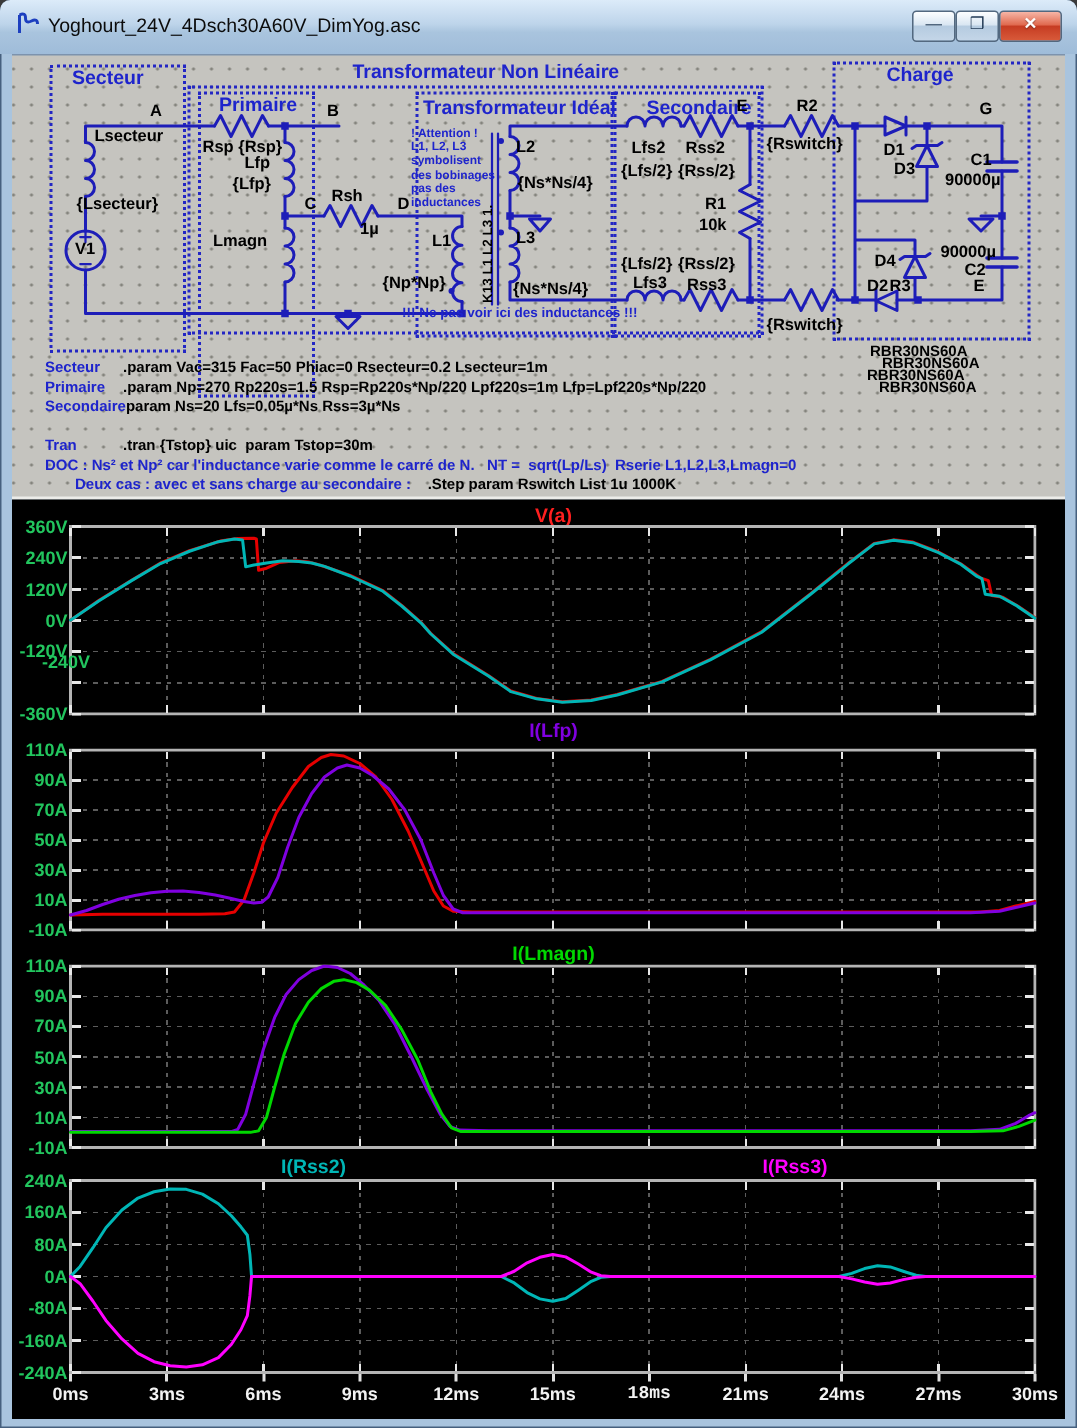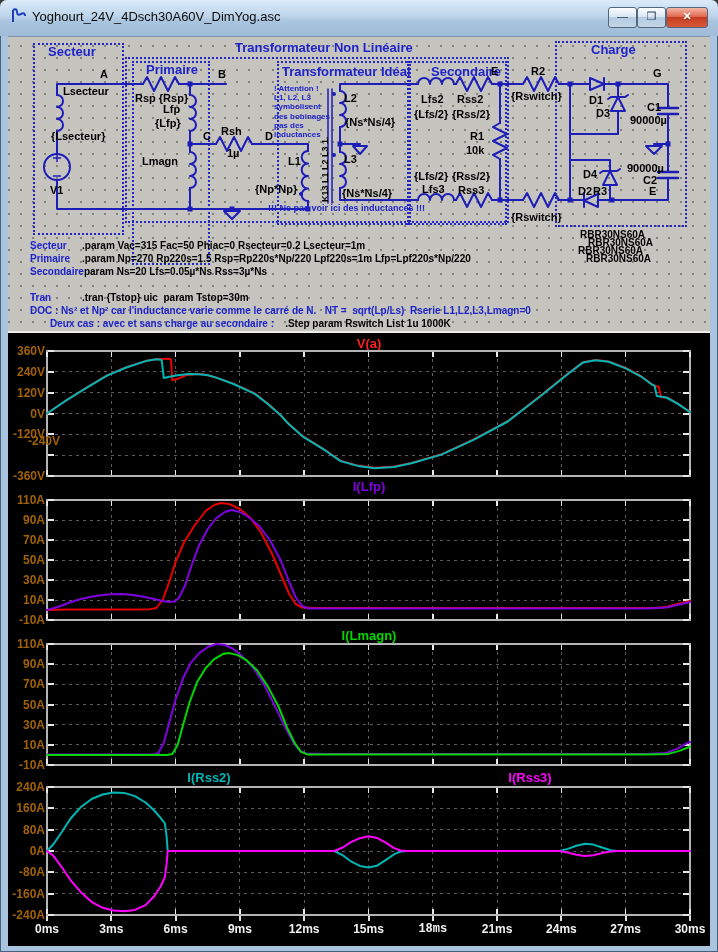--- a/index.html
+++ b/index.html
@@ -28,21 +28,21 @@
   .sl.noteb{color:#1e24cc;font-size:9px;}
   .sl.k{font-size:9px;transform:rotate(-90deg);transform-origin:0 0;}
   .sl.part{font-size:10px;}
   .dir{position:absolute;left:22px;font-size:10px;font-weight:bold;white-space:pre;}
   .dir .b,.dir .b52{color:#1e24cc;}
   .dir .b52{display:inline-block;min-width:52px;}
   .dir .kk{color:#000;}
   
   #plots{position:absolute;left:8px;top:333px;width:702px;height:613px;background:#000;overflow:hidden;}
   .ptitle{position:absolute;transform:translateX(-50%);font-weight:bold;font-size:13px;white-space:pre;}
-  .ylab{position:absolute;left:0;width:37px;text-align:right;color:#a16207;font-weight:bold;font-size:12px;}
+  .ylab{position:absolute;left:0;width:37px;text-align:right;color:#22c55e;font-weight:bold;font-size:12px;}
   .xlab{position:absolute;transform:translateX(-50%);top:589px;color:#f2f2f2;font-weight:bold;font-size:12px;}
   .xtick{position:absolute;top:583px;width:2px;height:5px;background:#e0e0e0;}
   svg.plot{position:absolute;}
 </style>
 </head>
 <body>
 
 <div id="win">
 
   <div id="titlebar">
@@ -142,27 +142,27 @@
         <div class="sl sec" style="left: 583px; top: 6px;">Charge</div>
         <div class="sl lbl" style="left: 92px; top: 31px;">A</div>
         <div class="sl lbl" style="left: 210px; top: 31px;">B</div>
         <div class="sl lbl" style="left: 195px; top: 93px;">C</div>
         <div class="sl lbl" style="left: 257px; top: 93px;">D</div>
         <div class="sl lbl" style="left: 483px; top: 28px;">E</div>
         <div class="sl lbl" style="left: 645px; top: 30px;">G</div>
         <div class="sl lbl" style="left: 641px; top: 148px;">E</div>
         <div class="sl lbl" style="left: 55px; top: 48px;">Lsecteur</div>
         <div class="sl lbl" style="left: 43px; top: 93px;">{Lsecteur}</div>
-        <div class="sl lbl" style="left: 42px; top: 123px; margin-top: 24px;">V1</div>
+        <div class="sl lbl" style="left: 42px; top: 123px;">V1</div>
         <div class="sl lbl" style="left: 127px; top: 55px;">Rsp {Rsp}</div>
         <div class="sl lbl" style="left: 155px; top: 66px;">Lfp</div>
         <div class="sl lbl" style="left: 147px; top: 80px;">{Lfp}</div>
         <div class="sl lbl" style="left: 134px; top: 118px;">Lmagn</div>
         <div class="sl lbl" style="left: 213px; top: 88px;">Rsh</div>
-        <div class="sl lbl" style="left: 219px; top: 110px;">1µ</div>
+        <div class="sl lbl" style="left: 232px; top: 110px;">1µ</div>
         <div class="sl lbl" style="left: 280px; top: 118px;">L1</div>
         <div class="sl lbl" style="left: 247px; top: 146px;">{Np*Np}</div>
         <div class="sl lbl" style="left: 336px; top: 55px;">L2</div>
         <div class="sl lbl" style="left: 337px; top: 79px;">{Ns*Ns/4}</div>
         <div class="sl lbl" style="left: 336px; top: 116px;">L3</div>
         <div class="sl lbl" style="left: 334px; top: 150px;">{Ns*Ns/4}</div>
         <div class="sl lbl" style="left: 413px; top: 56px;">Lfs2</div>
         <div class="sl lbl" style="left: 406px; top: 71px;">{Lfs/2}</div>
         <div class="sl lbl" style="left: 449px; top: 56px;">Rss2</div>
         <div class="sl lbl" style="left: 444px; top: 71px;">{Rss/2}</div>

